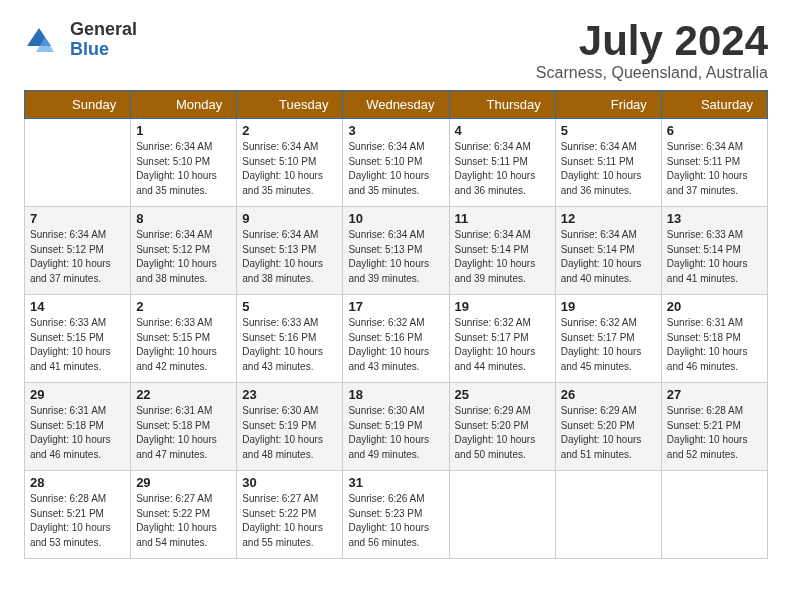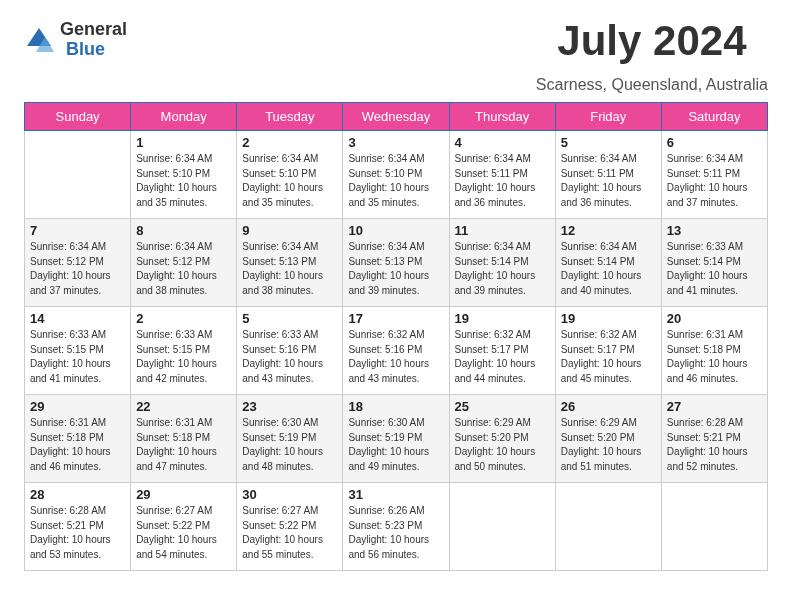--- a/index.html
+++ b/index.html
@@ -12,67 +12,66 @@
     }
     .header-top {
       display: flex;
       justify-content: space-between;
       align-items: flex-start;
       margin-bottom: 4px;
     }
     .logo {
       display: flex;
       align-items: center;
-      gap: 6px;
+      gap: 16px;
     }
     .logo-text {
       display: flex;
       flex-direction: column;
       line-height: 1.1;
     }
     .logo-general {
       font-size: 18px;
       font-weight: bold;
       color: #333;
     }
     .logo-blue {
       font-size: 18px;
       font-weight: bold;
       color: #2a6db5;
-      margin-left: 6px;
     }
     .logo-icon {
       width: 30px;
       height: 30px;
     }
     .title-block {
-      text-align: center;
+      text-align: right;
     }
     .main-title {
       font-size: 42px;
       font-weight: bold;
       color: #333;
       line-height: 1;
     }
     .subtitle {
       font-size: 16px;
       color: #555;
-      margin-top: 14px;
+      margin-top: 2px;
     }
     .calendar {
       width: 100%;
       border-collapse: collapse;
       margin-top: 8px;
       font-size: 11px;
     }
     .calendar th {
-      background: #ec4899;
+      background: #a16207;
       color: #fff;
-      text-align: center;
-      padding: 6px 2px;
+      text-align: right;
+      padding: 6px 14px;
       font-size: 13px;
       font-weight: normal;
       border: 1px solid #2a6db5;
     }
     .calendar td {
       border: 1px solid #ccc;
       vertical-align: top;
       padding: 4px 5px;
       width: calc(100% / 7);
       height: 88px;

